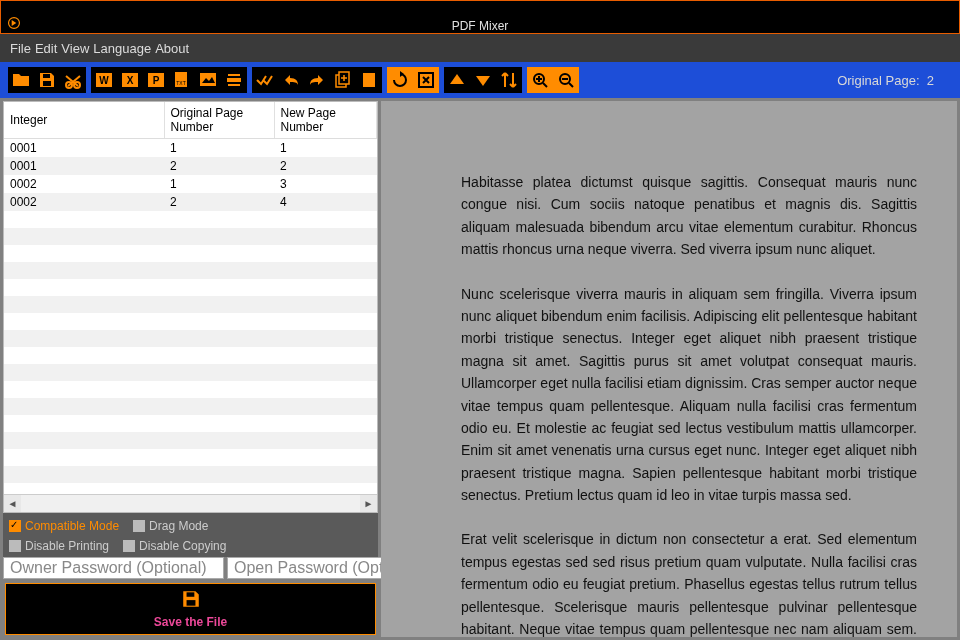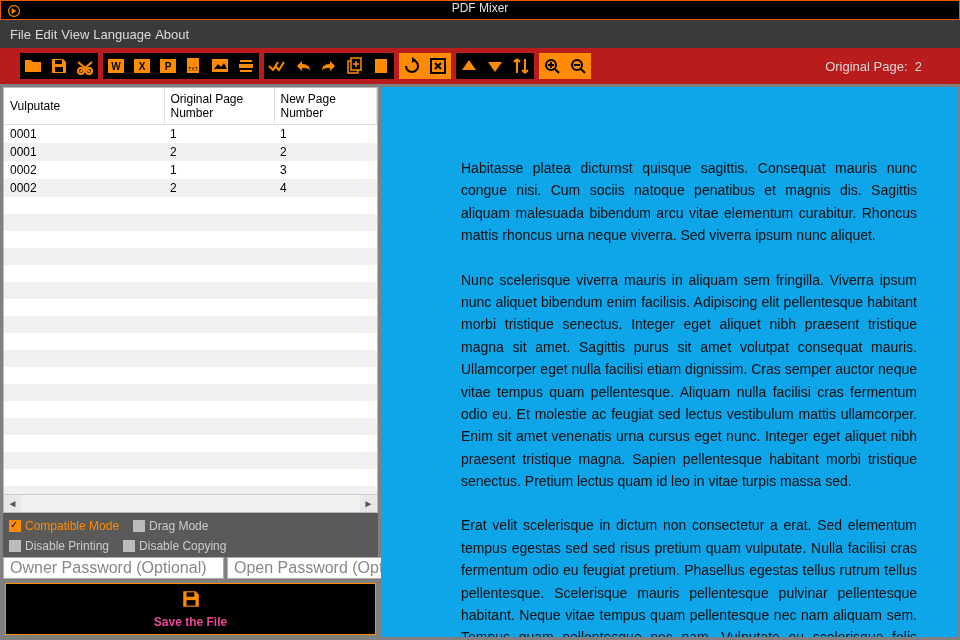--- a/index.html
+++ b/index.html
@@ -1,42 +1,42 @@
 <!DOCTYPE html>
 <html><head>
 <meta charset="utf-8">
 <style>
 * { box-sizing: border-box; margin: 0; padding: 0; }
 html, body { width: 960px; height: 640px; overflow: hidden; font-family: "Segoe UI", Arial, sans-serif; }
 body { background: #808080; display: flex; flex-direction: column; }
 
 
-.titlebar { background: #000; color: #fff; height: 20px; display: flex; align-items: flex-start; position: relative; border: 1px solid #e85d00; }
+.titlebar { background: #000; color: #fff; height: 34px; display: flex; align-items: flex-end; position: relative; border: 1px solid #e85d00; }
 .titlebar .tb-icon { width: 20px; height: 20px; margin-left: 3px; display: flex; align-items: center; justify-content: center; }
 .titlebar .tb-icon svg { width: 14px; height: 14px; }
 .titlebar .tb-title { position: absolute; left: 0; right: 0; text-align: center; font-size: 12px; color: #e0e0e0; pointer-events: none; }
 
 
 .menubar { background: #3a3a3a; height: 28px; display: flex; align-items: center; padding: 0 10px; gap: 4px; }
 .menubar .menu-item { color: #dcdcdc; font-size: 13px; cursor: pointer; }
 
 
-.toolbar { background: #b91c1c; height: 36px; display: flex; align-items: center; padding: 0 20px; justify-content: space-between; }
+.toolbar { background: #1d4ed8; height: 36px; display: flex; align-items: center; padding: 0 8px; justify-content: space-between; }
 .tbar-left { display: flex; align-items: center; gap: 0; }
 .tbar-group { display: flex; }
 .tbtn { width: 26px; height: 26px; background: #000; display: flex; align-items: center; justify-content: center; cursor: pointer; }
 .tbtn.inv { background: #ff8c00; }
 .tbtn svg { width: 18px; height: 18px; }
 .sep { width: 5px; }
 .tbar-right { color: #d8d8d8; font-size: 13px; margin-right: 18px; }
 
 
 .main { flex: 1; display: flex; min-height: 0; padding: 3px; gap: 3px; }
 .left-panel { width: 375px; display: flex; flex-direction: column; }
-.right-panel { flex: 1; background: #0ea5e9; overflow: hidden; }
+.right-panel { flex: 1; background: #a3a3a3; overflow: hidden; }
 
 
 .table-wrap { flex: 1; background: #fff; border: 1px solid #bbb; overflow: hidden; display: flex; flex-direction: column; }
 .table { width: 100%; border-collapse: collapse; font-size: 12px; flex-shrink: 0; }
 .table th { text-align: left; font-weight: 400; padding: 4px 6px; border-right: 1px solid #e0e0e0; border-bottom: 1px solid #ddd; background: #fff; }
 .table td { padding: 2px 6px; }
 .table tr.r:nth-child(odd) td { background: #fff; }
 .table tr.r:nth-child(even) td { background: #f1f1f1; }
 .tbody-pad { flex: 1; background: repeating-linear-gradient(to bottom, #fff 0, #fff 17px, #f1f1f1 17px, #f1f1f1 34px); }
 .hscroll { height: 18px; background: #f0f0f0; display: flex; align-items: center; justify-content: space-between; border-top: 1px solid #ccc; }
@@ -301,21 +301,21 @@
     <span>Original Page:</span>&nbsp;&nbsp;<span>2</span>
   </div>
 </div>
 
 <div class="main">
   <div class="left-panel">
     <div class="table-wrap">
       <table class="table">
         <thead>
             <tr>
-          <th style="width:160px">Vulputate</th>
+          <th style="width:160px">Integer</th>
           <th style="width:110px">Original Page Number</th>
           <th>New Page Number</th>
         </tr>
           </thead>
         <tbody id="tbody">
             <tr class="r">
               <td>0001</td>
               <td>1</td>
               <td>1</td>
             </tr>

